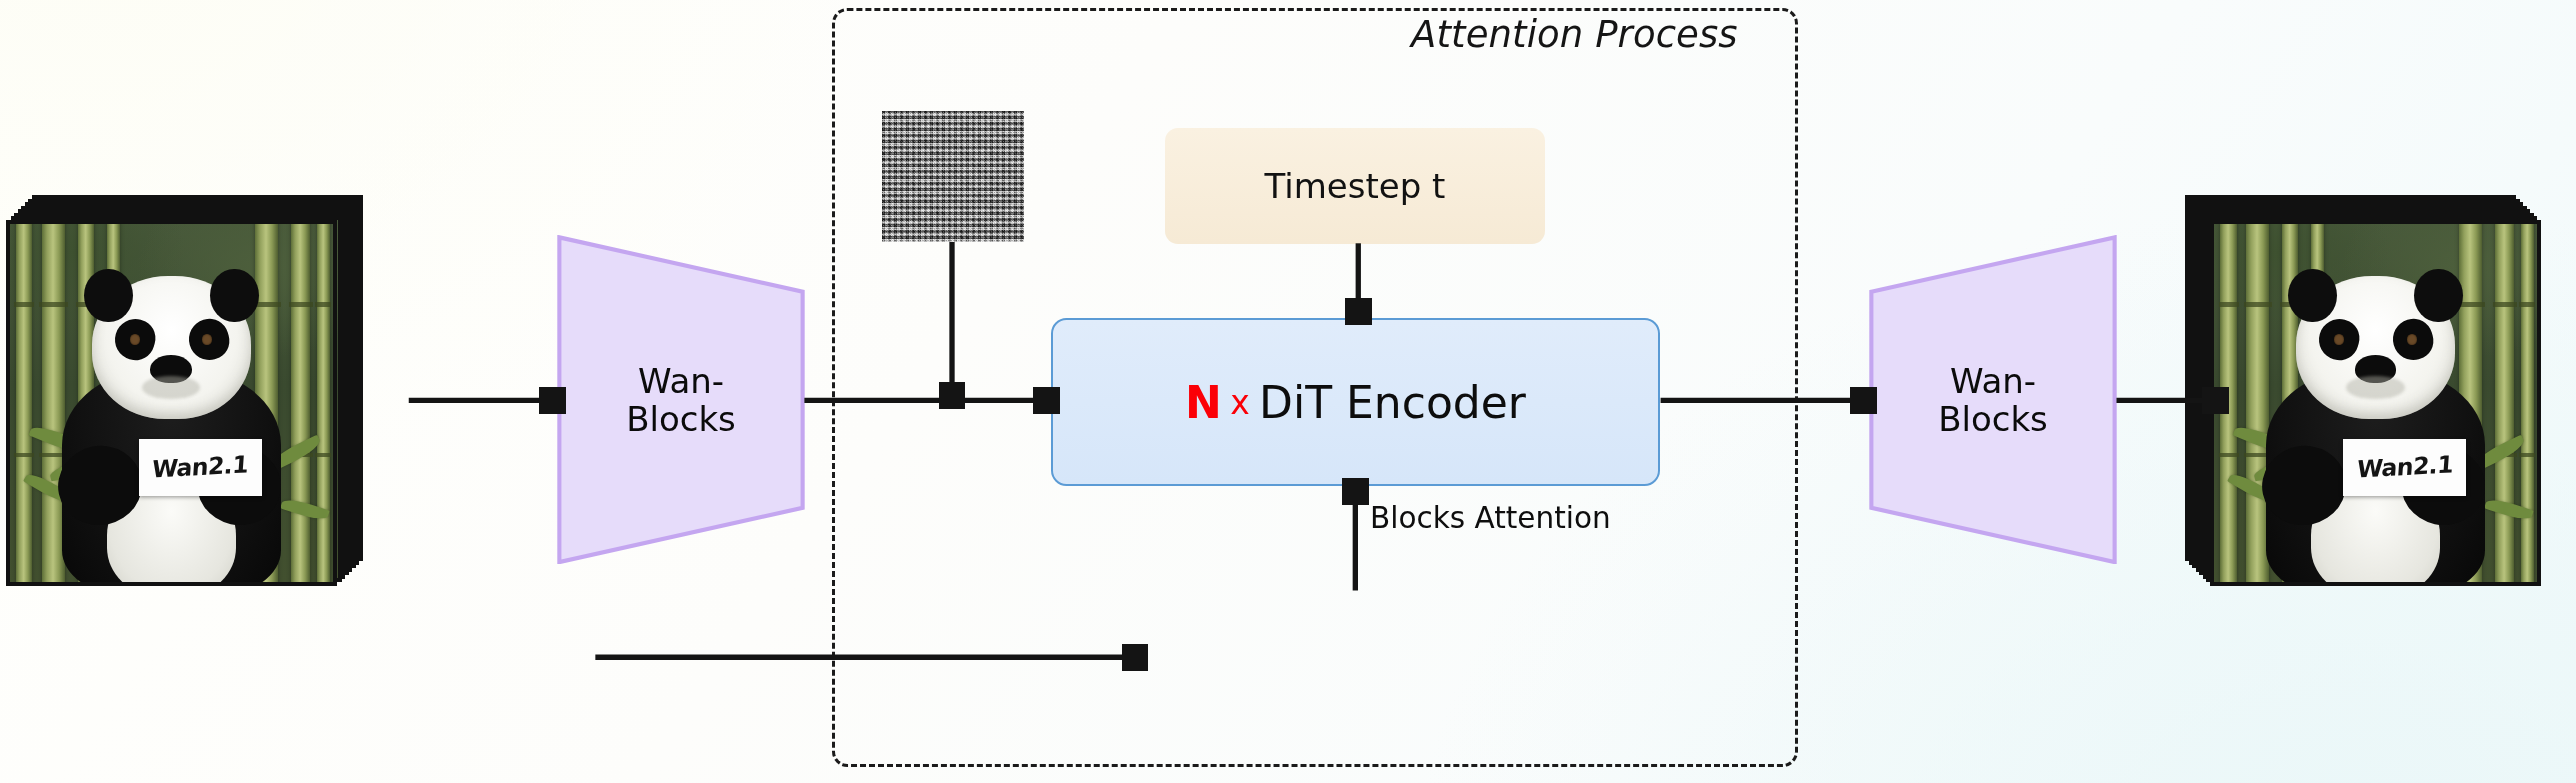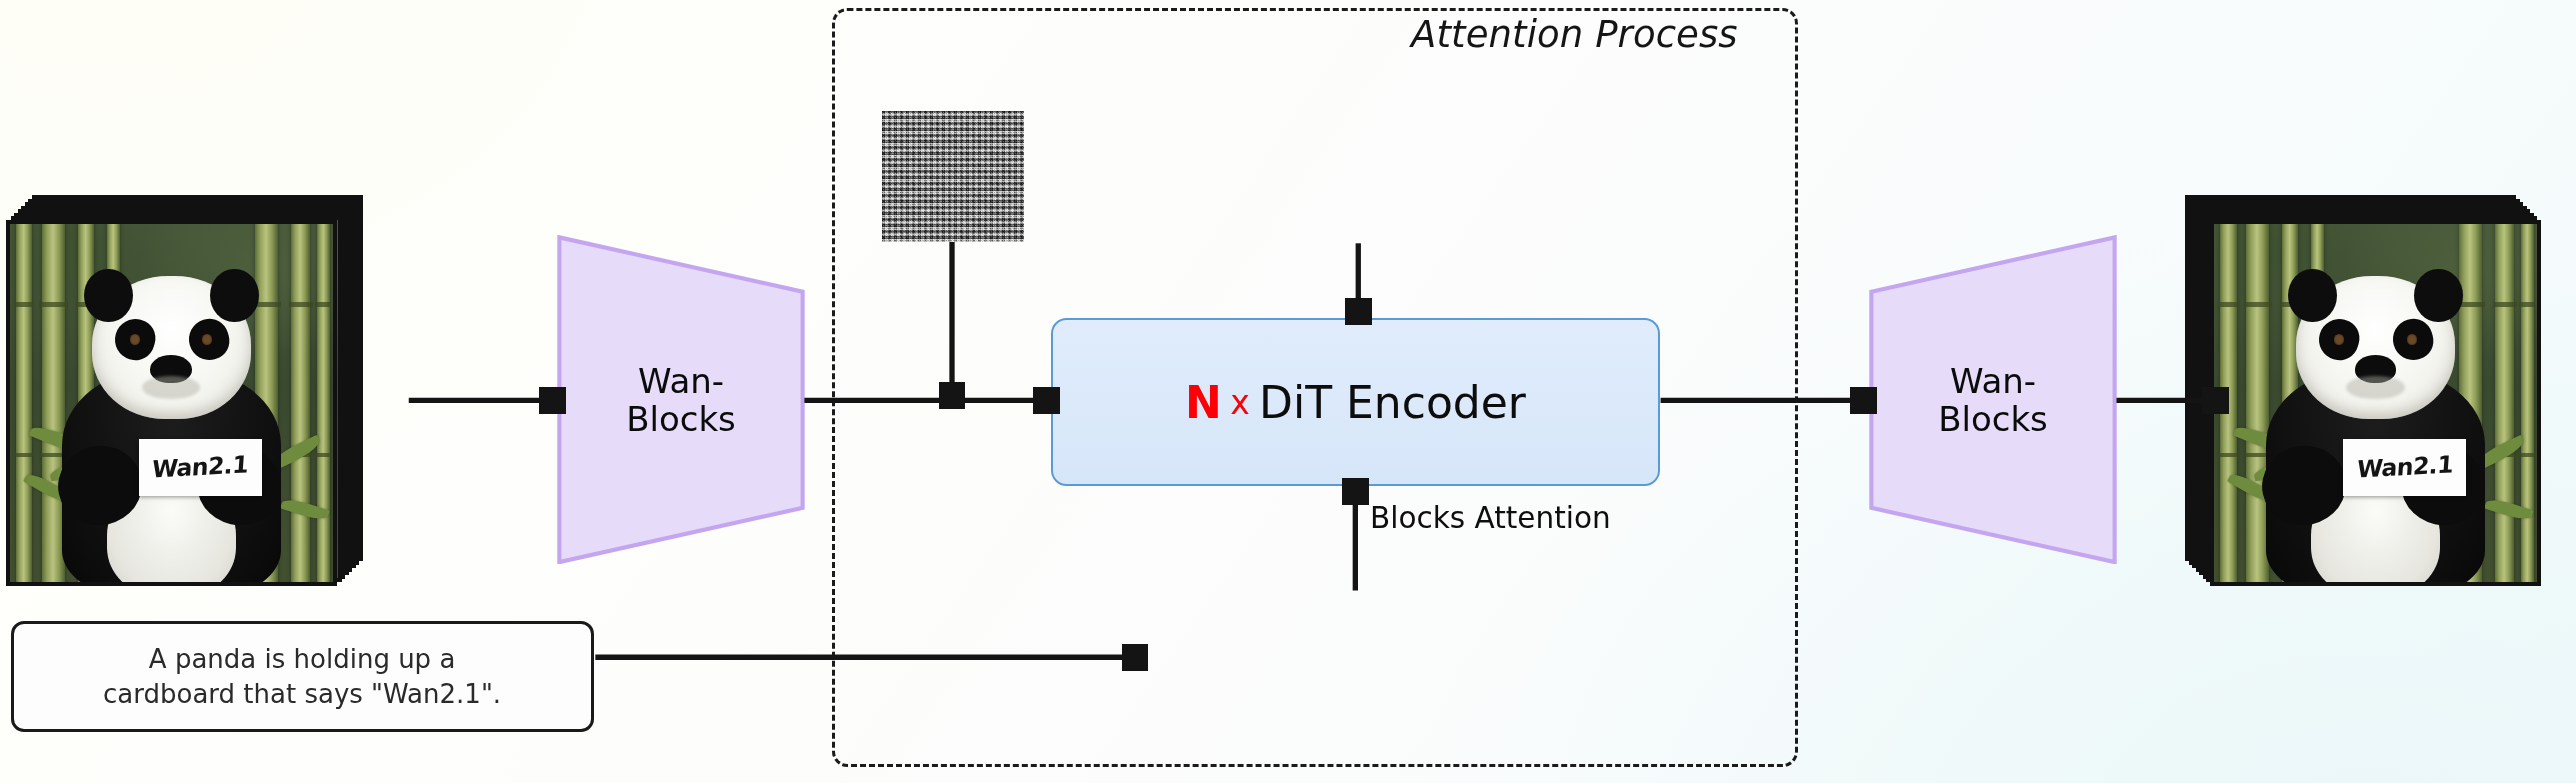--- a/index.html
+++ b/index.html
@@ -505,32 +505,31 @@
   <div class="trap trap-decoder">
     <svg viewBox="0 0 420 558" preserveAspectRatio="none">
       <polygon points="4,96 416,4 416,554 4,462" fill="#e6dcfa" stroke="#c4a6f0" stroke-width="7"></polygon>
     </svg>
     <div class="trap-label">
       <span>Wan-</span><br>
       <span>Blocks</span>
     </div>
   </div>
 
+  <div class="box box-timestep">
+    <span>Timestep t</span>
+  </div>
 
   <div class="box box-dit">
     <span class="n-glyph">N</span>
     <span class="x-glyph">x</span>
     <span>DiT Encoder</span>
   </div>
 
 
-  <div class="box box-prompt">
-    <span>A panda is holding up a</span>
-    <span>cardboard that says "Wan2.1".</span>
-  </div>
 
   <div class="cross-attn-label">Blocks Attention</div>
 
   <svg class="conn" style="left:0; top:0; width:2576px; height:783px;" viewBox="0 0 4362 1326" width="2576" height="783">
     <defs>
       <marker id="arrowhead" markerWidth="5" markerHeight="5" refX="3.4" refY="2.5" orient="auto" markerUnits="strokeWidth">
         <path d="M0.2,0.3 L4.4,2.5 L0.2,4.7" fill="none" stroke="#141414" stroke-width="1.0" stroke-linecap="round" stroke-linejoin="round"></path>
       </marker>
     </defs>
 

